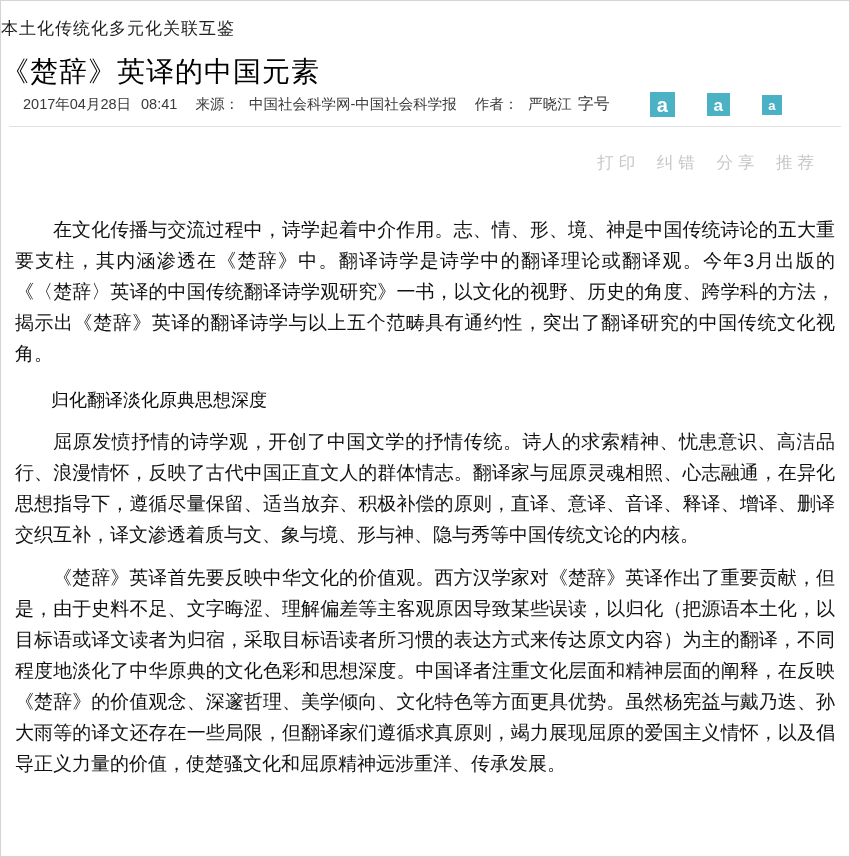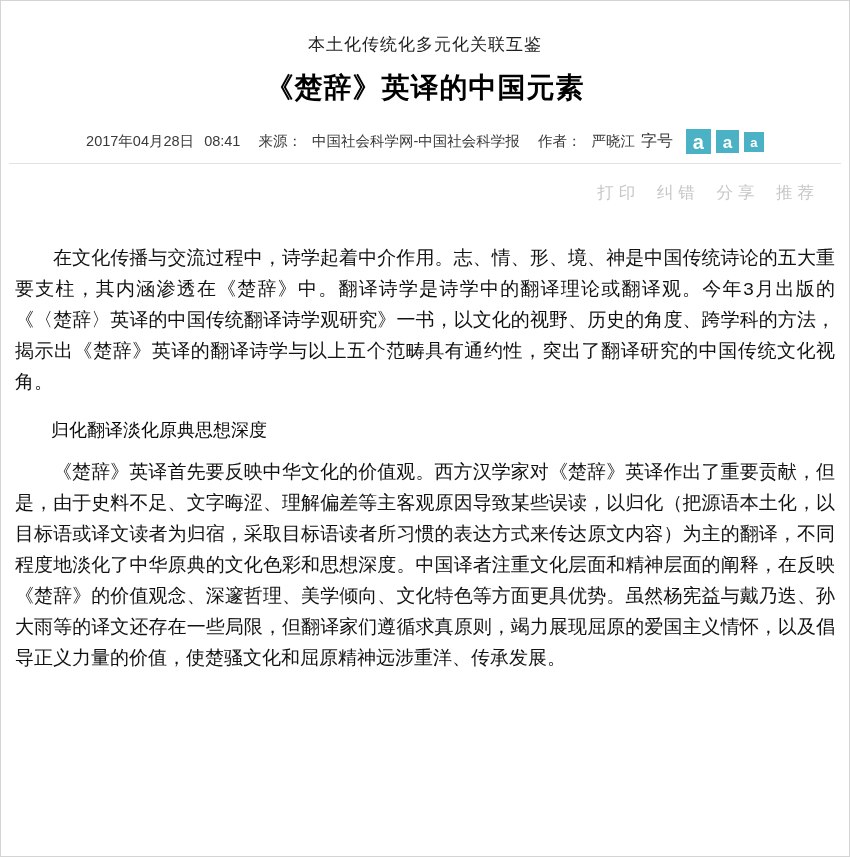--- a/index.html
+++ b/index.html
@@ -6,47 +6,47 @@
   * { box-sizing: border-box; margin: 0; padding: 0; }
   html, body { width: 850px; }
   body {
     height: 857px;
     background: #ffffff;
     border: 1px solid #d4d4d4;
     overflow: hidden;
     font-family: "Liberation Sans", sans-serif;
     position: relative;
   }
-  .header { text-align: center; padding-top: 32px; }
+  .header { padding-top: 16px; }
   .subtitle {
     font-size: 17px;
     line-height: 24px;
     color: #1f1f1f;
     letter-spacing: 1px;
   }
   .title {
     margin-top: 13px;
     font-size: 28px;
     line-height: 36px;
-    font-weight: bold;
+    font-weight: normal;
     color: #000000;
     letter-spacing: 1px;
   }
   .meta-row {
-    margin-top: 23px;
+    margin-top: 2px;
     padding: 0 22px 0 22px;
     display: flex;
     align-items: center;
-    justify-content: center;
+    justify-content: flex-start;
     font-size: 14.5px;
     color: #3a3a3a;
   }
   .meta-left span { margin-right: 6px; }
   .meta-left .gap { margin-right: 14px; }
-  .fontsize-widget { display: flex; align-items: center; }
+  .fontsize-widget { display: flex; align-items: center; gap: 27px; }
   .fontsize-label { font-size: 16px; color: #3a3a3a; margin-right: 8px; }
   .fs-btn {
     display: inline-flex;
     align-items: flex-end;
     justify-content: center;
     background: var(--accent);
     color: #ffffff;
     font-weight: bold;
     margin-left: 5px;
     cursor: pointer;
@@ -54,21 +54,21 @@
     font-family: "Liberation Sans", sans-serif;
   }
   .fs-large  { width: 25px; height: 25px; font-size: 20px; padding-bottom: 2px; }
   .fs-medium { width: 23px; height: 23px; font-size: 17px; padding-bottom: 2px; }
   .fs-small  { width: 20px; height: 20px; font-size: 13px; padding-bottom: 3px; }
   .divider {
     margin: 9px 8px 0 8px;
     border-top: 1px solid #e2e2e2;
   }
   .toolbar {
-    margin-top: 16px;
+    margin-top: 23px;
     padding-right: 30px;
     text-align: right;
     font-size: 16.5px;
     line-height: 24px;
     color: #c7c7c7;
     padding-left: 44px;
   }
   .toolbar a {
     color: #c7c7c7;
     text-decoration: none;
@@ -81,21 +81,21 @@
     padding: 0 14px;
     font-size: 19px;
     line-height: 31px;
     color: #121212;
     text-align: justify;
   }
   .article p {
     text-indent: 2em;
     margin: 12px 0;
   }
-  .article p:first-child { margin-top: 0; font-family: Liberation Mono, monospace; }
+  .article p:first-child { margin-top: 0; }
   .article h3 {
     font-size: 18px;
     line-height: 27px;
     font-weight: normal;
     color: #0a0a0a;
     text-indent: 2em;
     margin: 18px 0 8px 0;
   }
 </style>
 </head>
@@ -128,14 +128,15 @@
 <div class="toolbar">
   <a>打印</a>
   <a>纠错</a>
   <a>分享</a>
   <a>推荐</a>
 </div>
 
 <div class="article">
   <p>在文化传播与交流过程中，诗学起着中介作用。志、情、形、境、神是中国传统诗论的五大重要支柱，其内涵渗透在《楚辞》中。翻译诗学是诗学中的翻译理论或翻译观。今年3月出版的《〈楚辞〉英译的中国传统翻译诗学观研究》一书，以文化的视野、历史的角度、跨学科的方法，揭示出《楚辞》英译的翻译诗学与以上五个范畴具有通约性，突出了翻译研究的中国传统文化视角。</p>
   <h3>归化翻译淡化原典思想深度</h3>
+  <p>屈原发愤抒情的诗学观，开创了中国文学的抒情传统。诗人的求索精神、忧患意识、高洁品行、浪漫情怀，反映了古代中国正直文人的群体情志。翻译家与屈原灵魂相照、心志融通，在异化思想指导下，遵循尽量保留、适当放弃、积极补偿的原则，直译、意译、音译、释译、增译、删译交织互补，译文渗透着质与文、象与境、形与神、隐与秀等中国传统文论的内核。</p>
   <p>《楚辞》英译首先要反映中华文化的价值观。西方汉学家对《楚辞》英译作出了重要贡献，但是，由于史料不足、文字晦涩、理解偏差等主客观原因导致某些误读，以归化（把源语本土化，以目标语或译文读者为归宿，采取目标语读者所习惯的表达方式来传达原文内容）为主的翻译，不同程度地淡化了中华原典的文化色彩和思想深度。中国译者注重文化层面和精神层面的阐释，在反映《楚辞》的价值观念、深邃哲理、美学倾向、文化特色等方面更具优势。虽然杨宪益与戴乃迭、孙大雨等的译文还存在一些局限，但翻译家们遵循求真原则，竭力展现屈原的爱国主义情怀，以及倡导正义力量的价值，使楚骚文化和屈原精神远涉重洋、传承发展。</p>
 </div>
 
 </body></html>

